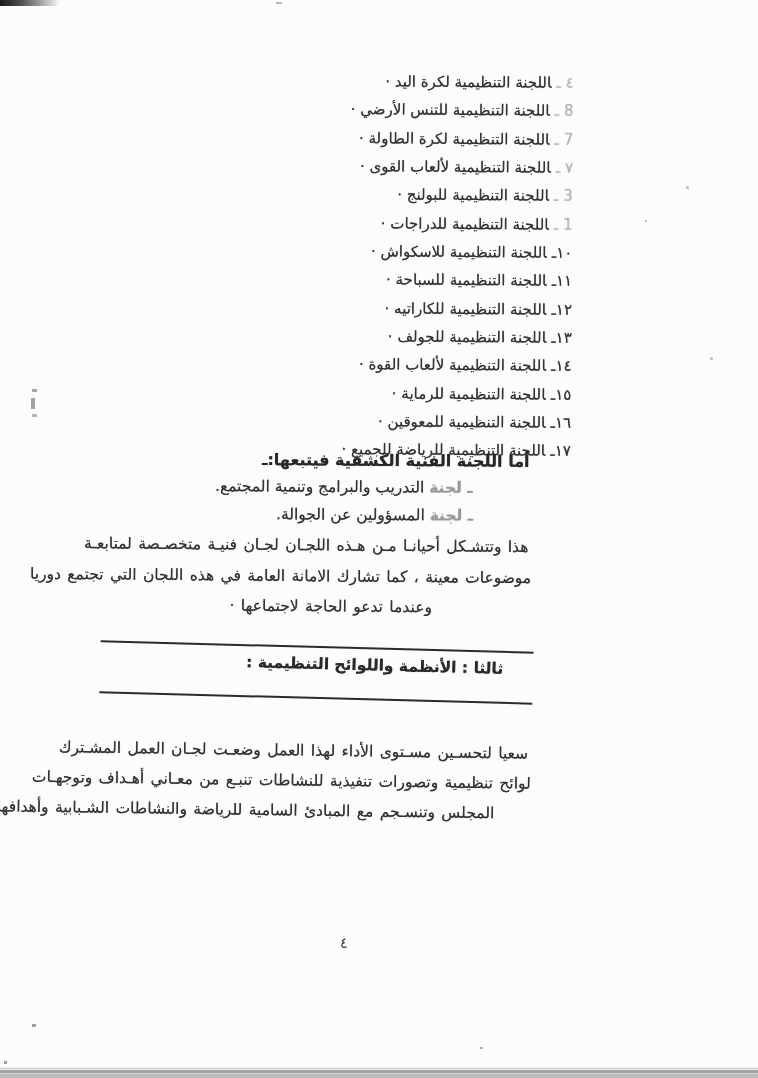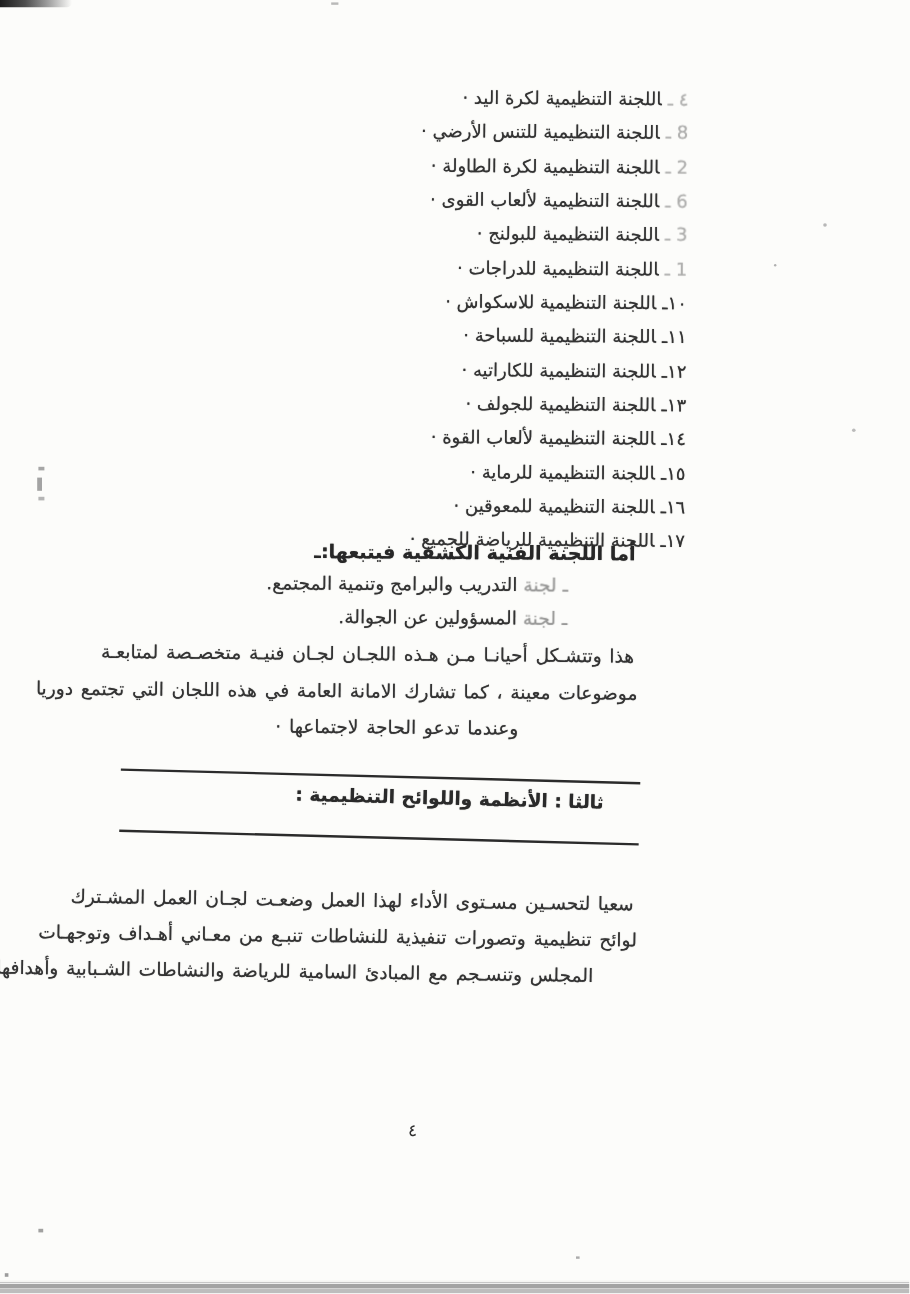--- a/index.html
+++ b/index.html
@@ -30,21 +30,21 @@
   .num.faded{opacity:.38;filter:blur(.3px);margin-top:28px;}
 
   
   .scout-heading{
     right:228px;top:451px;
     font-size:16px;font-weight:bold;color:#272727;
     transform:rotate(.4deg);
   }
   .scout-item-1{right:285px;top:478px;font-size:15.5px;transform:rotate(.4deg);}
   .scout-item-2{right:285px;top:506px;font-size:15.5px;transform:rotate(.4deg);}
-  .half-faded{opacity:.5;filter:blur(.25px);}
+  .half-faded{opacity:.5;filter:blur(.25px);font-weight:bold;}
 
   
   .para{font-size:15.5px;word-spacing:1.5px;}
   .para .pline{white-space:nowrap;text-align:right;}
   .para-1{right:227px;top:530px;line-height:30.6px;transform:rotate(.5deg);}
   .para-1 .pline-1{padding-left:0;padding-right:3px;}
   .para-1 .pline-3{padding-right:99px;}
   .para-2{right:227px;top:735px;line-height:30px;transform:rotate(.8deg);}
   .para-2 .pline-1{padding-right:3px;}
   .para-2 .pline-3{padding-right:36px;}
@@ -99,22 +99,22 @@
 </style>
 </head>
 <body>
 
 <div class="page">
   <div class="content">
 
     <div class="blk committee-list">
       <div><span class="num faded">٤ ـ</span><span>اللجنة التنظيمية لكرة اليد ·</span></div>
       <div><span class="num faded">8 ـ</span><span>اللجنة التنظيمية للتنس الأرضي ·</span></div>
-      <div><span class="num faded">2 ـ</span><span>اللجنة التنظيمية لكرة الطاولة ·</span></div>
-      <div><span class="num faded">6 ـ</span><span>اللجنة التنظيمية لألعاب القوى ·</span></div>
+      <div><span class="num faded">7 ـ</span><span>اللجنة التنظيمية لكرة الطاولة ·</span></div>
+      <div><span class="num faded">٧ ـ</span><span>اللجنة التنظيمية لألعاب القوى ·</span></div>
       <div><span class="num faded">3 ـ</span><span>اللجنة التنظيمية للبولنج ·</span></div>
       <div><span class="num faded">1 ـ</span><span>اللجنة التنظيمية للدراجات ·</span></div>
       <div><span class="num">١٠ـ</span><span>اللجنة التنظيمية للاسكواش ·</span></div>
       <div><span class="num">١١ـ</span><span>اللجنة التنظيمية للسباحة ·</span></div>
       <div><span class="num">١٢ـ</span><span>اللجنة التنظيمية للكاراتيه ·</span></div>
       <div><span class="num">١٣ـ</span><span>اللجنة التنظيمية للجولف ·</span></div>
       <div><span class="num">١٤ـ</span><span>اللجنة التنظيمية لألعاب القوة ·</span></div>
       <div><span class="num">١٥ـ</span><span>اللجنة التنظيمية للرماية ·</span></div>
       <div><span class="num">١٦ـ</span><span>اللجنة التنظيمية للمعوقين ·</span></div>
       <div><span class="num">١٧ـ</span><span>اللجنة التنظيمية للرياضة للجميع ·</span></div>

